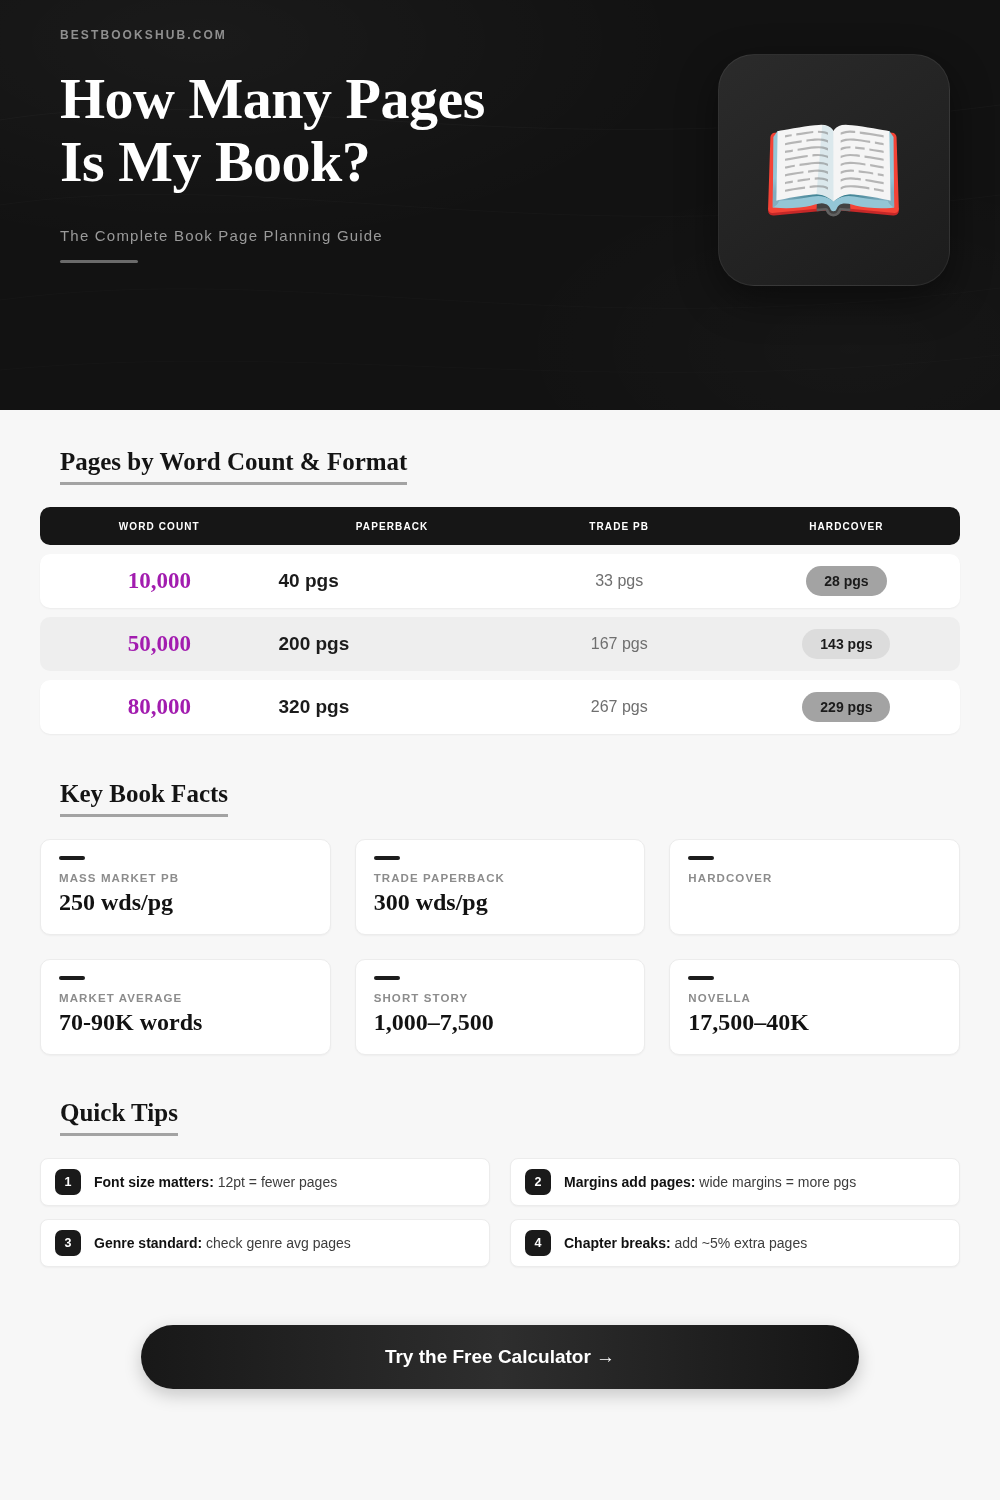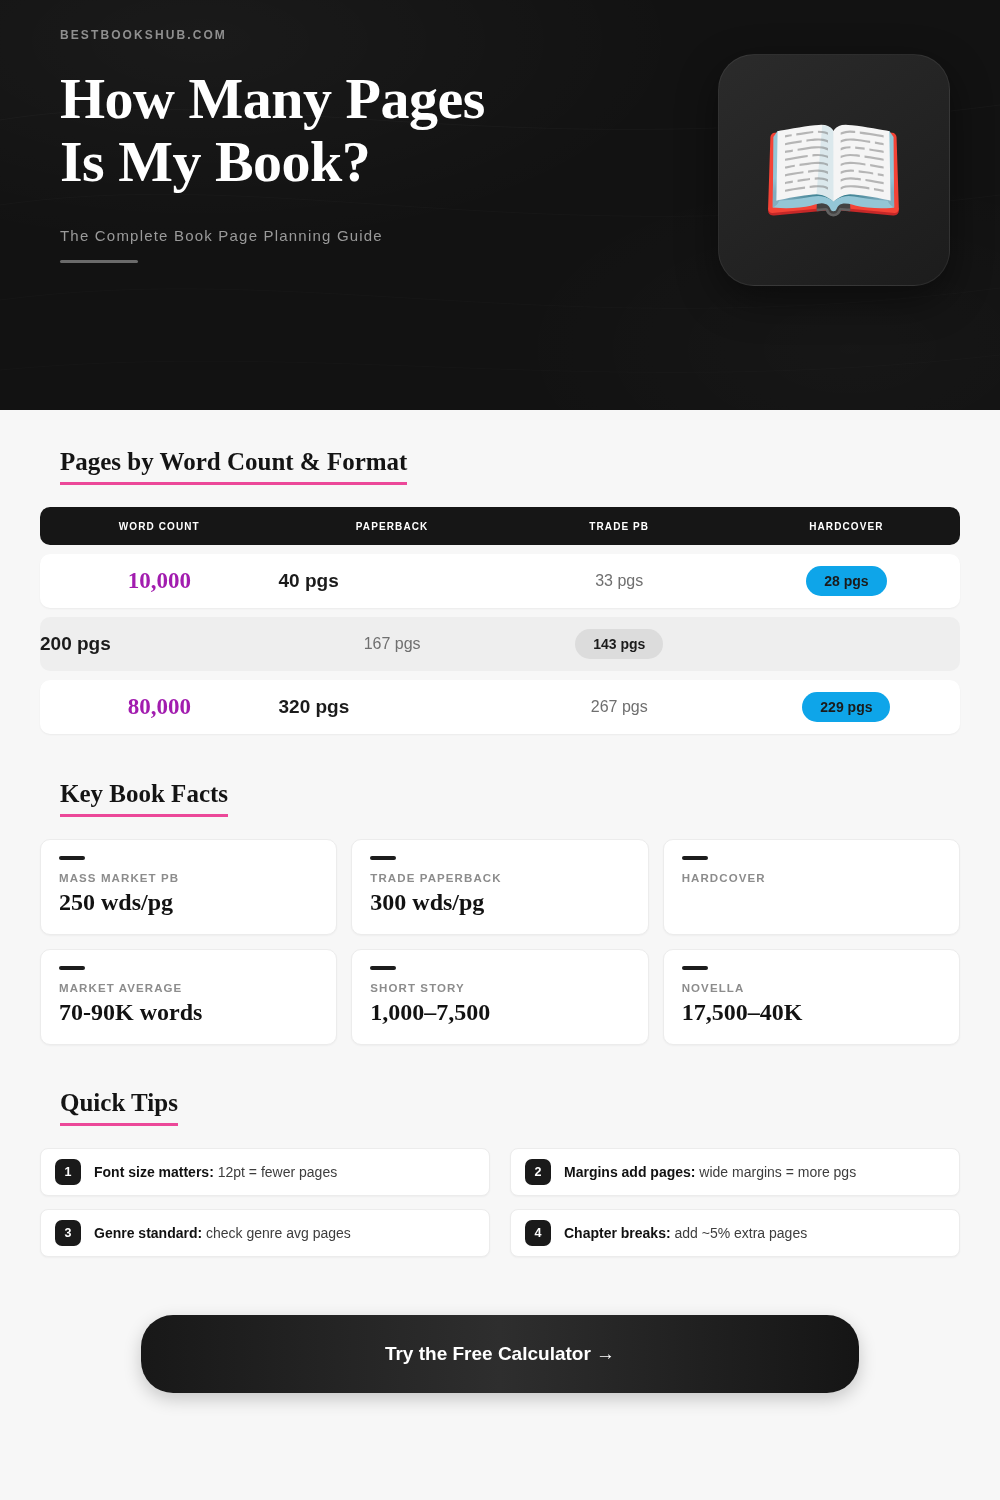--- a/index.html
+++ b/index.html
@@ -95,21 +95,21 @@
   .body-wrap { padding: 0 40px; }
 
   .section-head {
     font-family: "Liberation Serif", serif;
     font-size: 25px;
     font-weight: bold;
     color: #141414;
     display: inline-block;
     padding-bottom: 6px;
     margin-left: 20px;
-    border-bottom: 3px solid #ec4899;
+    border-bottom: 3px solid #a3a3a3;
   }
   .sec1 { margin-top: 38px; }
   .sec2 { margin-top: 46px; }
   .sec3 { margin-top: 44px; }
 
   
   .table { margin-top: 22px; }
   .t-head {
     display: grid;
     grid-template-columns: 1.05fr 1fr 1fr 1fr;
@@ -149,35 +149,35 @@
     color: #1b1b1b;
   }
   .c-trade {
     text-align: center;
     font-size: 16px;
     color: #6f6f6f;
   }
   .c-hard { text-align: center; }
   .pill {
     display: inline-block;
-    background: #0ea5e9;
+    background: #a3a3a3;
     color: #1b1b1b;
     font-size: 14px;
     font-weight: bold;
     padding: 7px 18px;
     border-radius: 20px;
   }
   .t-row.alt .pill { background: #dcdcdc; }
 
   
   .facts {
     margin-top: 22px;
     display: grid;
     grid-template-columns: repeat(3, 1fr);
-    gap: 14px;
+    gap: 24px;
   }
   .fact {
     background: #ffffff;
     border: 1px solid #ececec;
     border-radius: 10px;
     padding: 16px 18px 18px 18px;
     box-shadow: 0 1px 2px rgba(0,0,0,0.04);
     min-height: 88px;
   }
   .fact-tick {
@@ -239,21 +239,21 @@
   .tip-text b { color: #111111; }
 
   
   .cta-wrap {
     margin-top: 58px;
     display: flex;
     justify-content: center;
   }
   .cta {
     width: 718px;
-    height: 78px;
+    height: 64px;
     border-radius: 32px;
     background: linear-gradient(90deg, #181818 0%, #2e2e2e 50%, #151515 100%);
     color: #ffffff;
     font-size: 19px;
     font-weight: bold;
     display: flex;
     align-items: center;
     justify-content: center;
     box-shadow: 0 6px 18px rgba(0,0,0,0.2);
     cursor: pointer;
@@ -300,20 +300,21 @@
       </div>
 
       <div class="t-row">
         <div class="c-word">10,000</div>
         <div class="c-pb">40 pgs</div>
         <div class="c-trade">33 pgs</div>
         <div class="c-hard"><span class="pill">28 pgs</span></div>
       </div>
 
       <div class="t-row alt">
+        <div class="c-word">50,000</div>
         <div class="c-pb">200 pgs</div>
         <div class="c-trade">167 pgs</div>
         <div class="c-hard"><span class="pill">143 pgs</span></div>
       </div>
 
       <div class="t-row">
         <div class="c-word">80,000</div>
         <div class="c-pb">320 pgs</div>
         <div class="c-trade">267 pgs</div>
         <div class="c-hard"><span class="pill">229 pgs</span></div>

